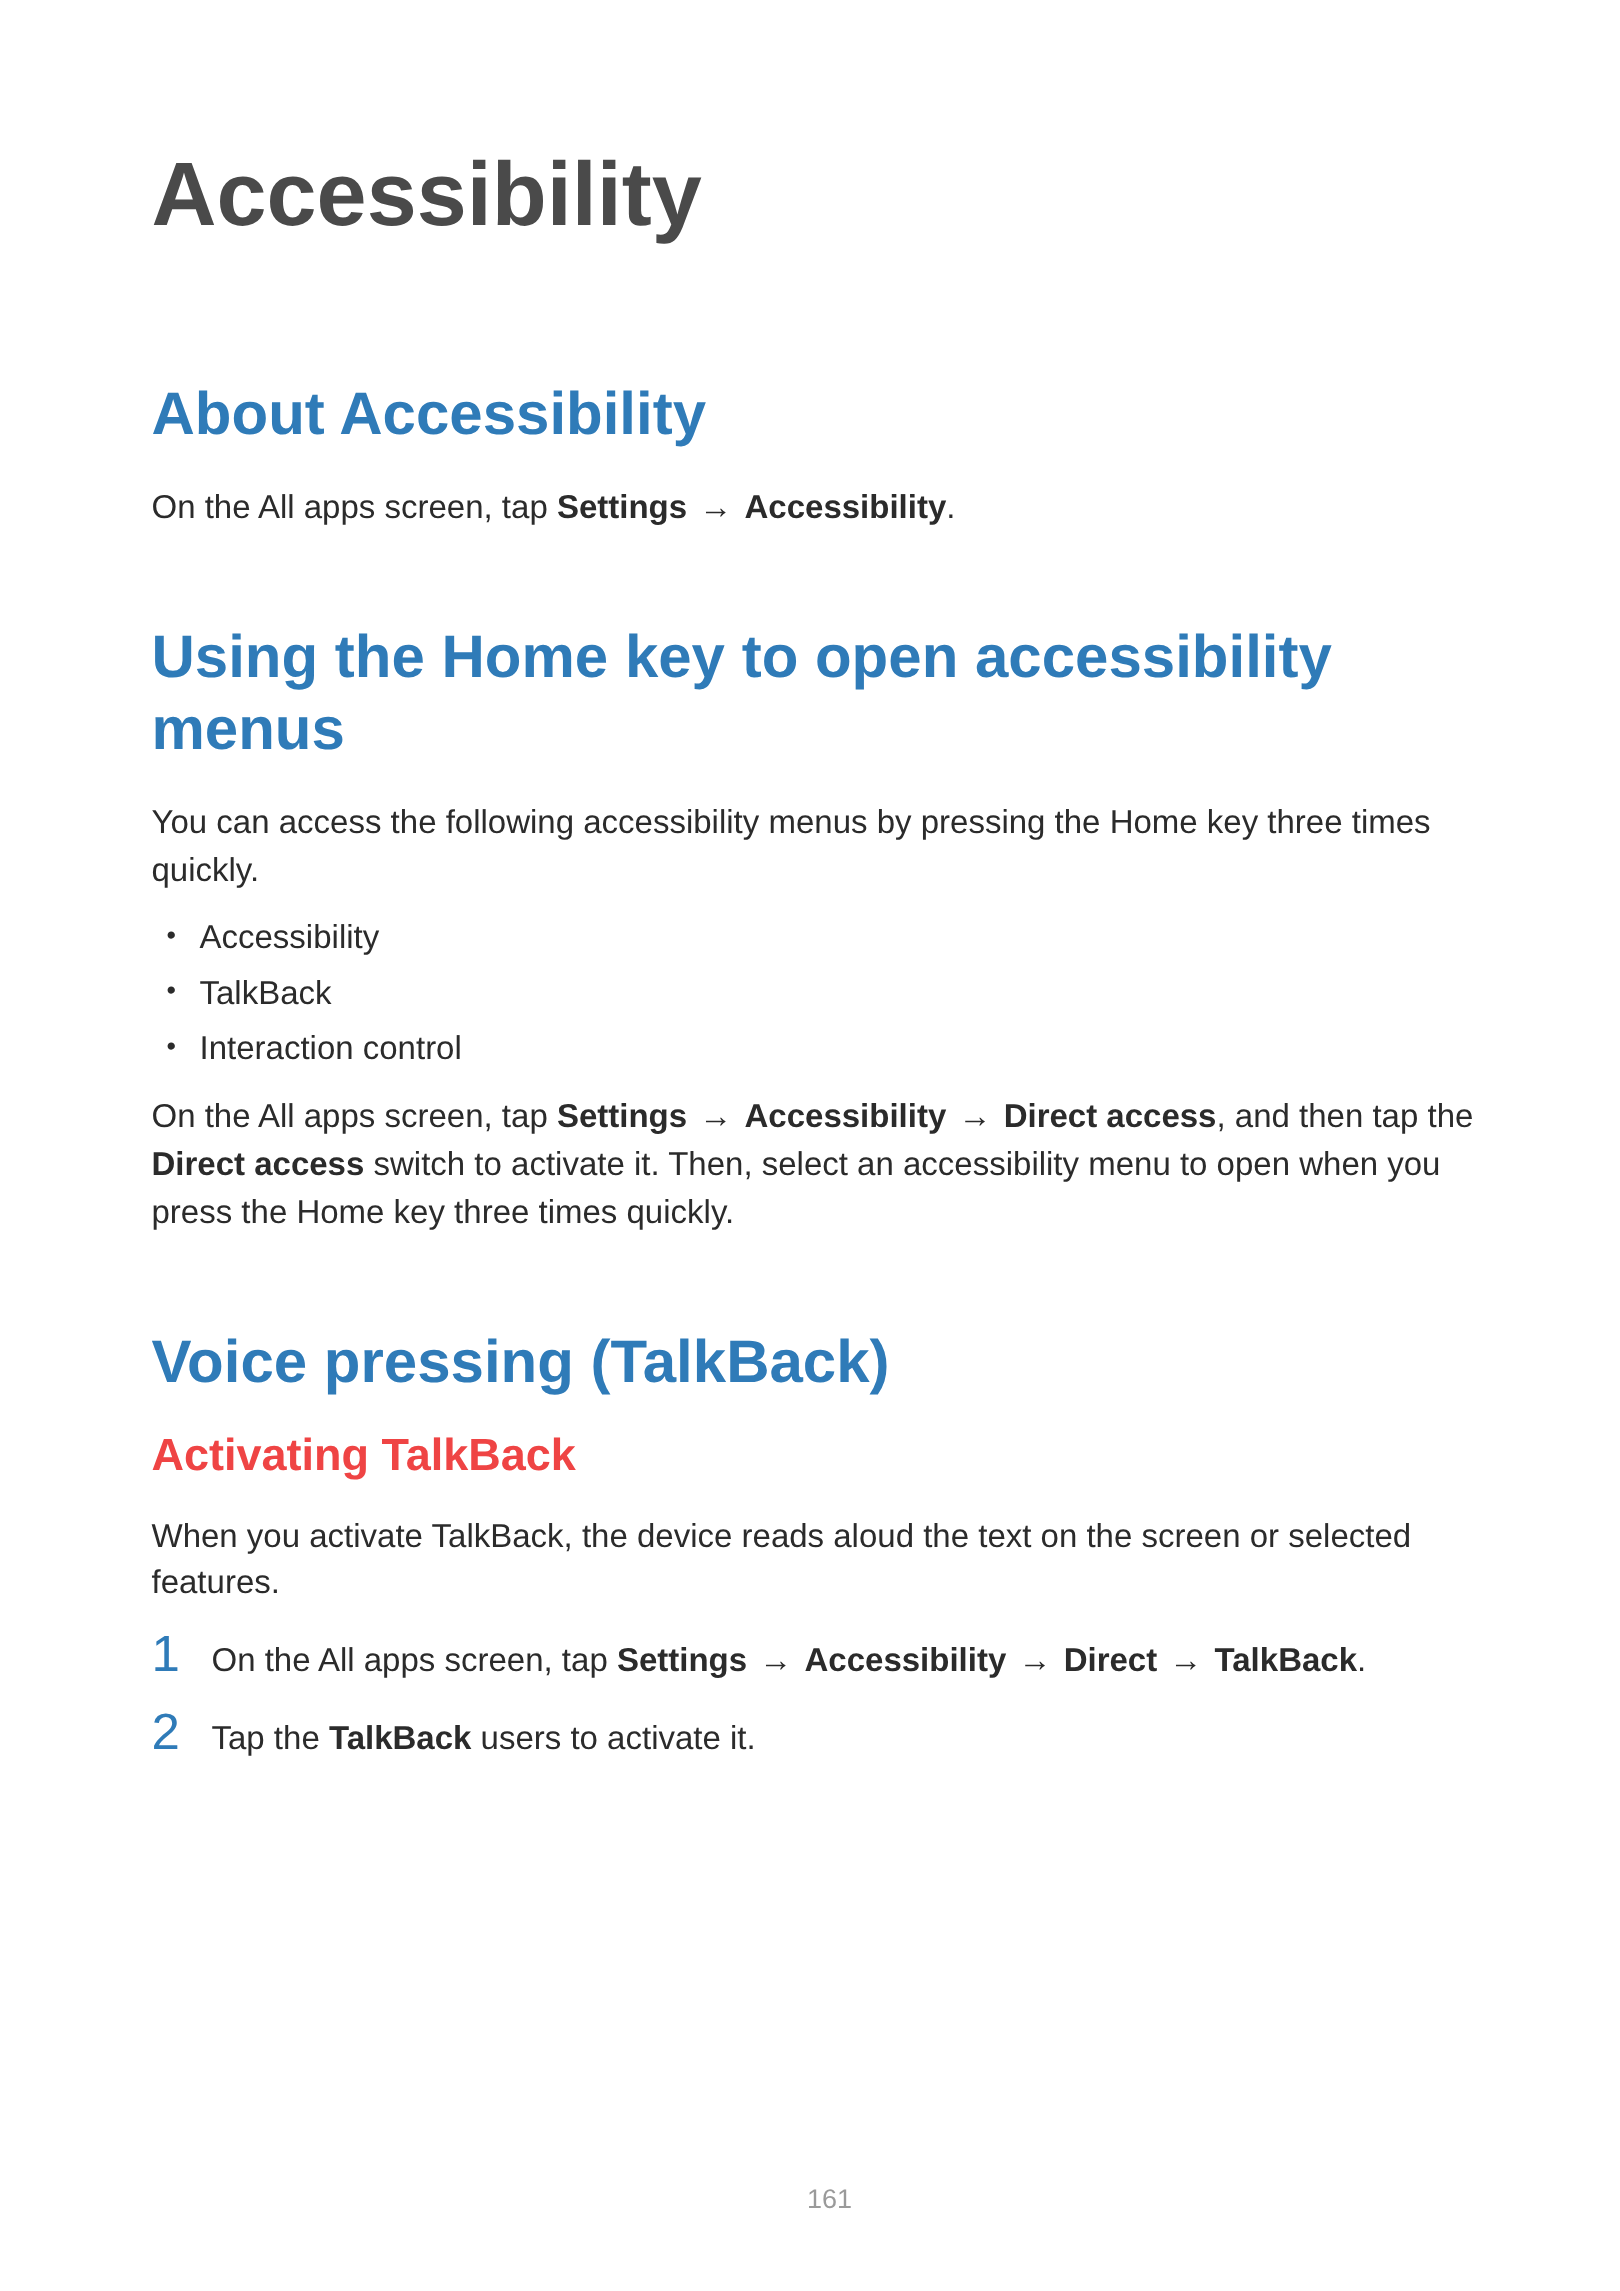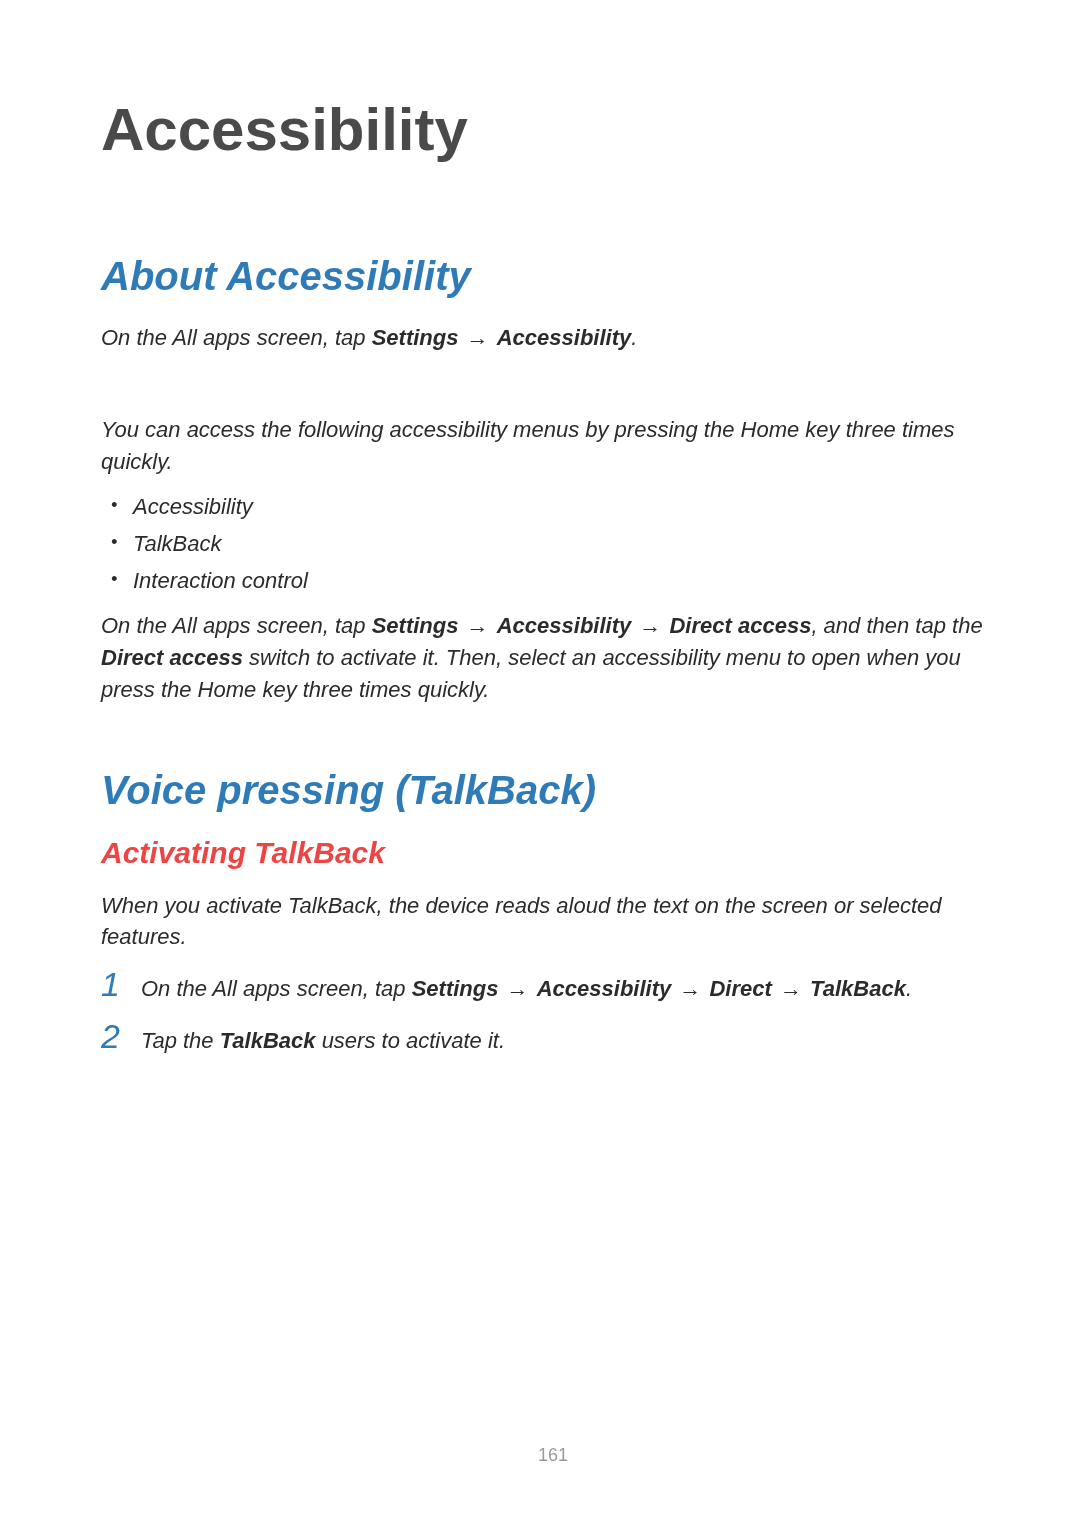--- a/index.html
+++ b/index.html
@@ -2,47 +2,48 @@
 <html><head>
 <meta charset="utf-8">
 <style>
   * { box-sizing: border-box; margin: 0; padding: 0; }
   html, body { width: 1080px; height: 1527px; background: #ffffff; font-family: "Segoe UI", "Myriad Pro", "Helvetica Neue", Arial, sans-serif; color: #2b2b2b; }
   .page { padding: 95px 75px 0 75px; position: relative; height: 100%; margin-left: 26px; }
   .h1 { font-size: 60px; font-weight: 700; color: #4a4a4a; letter-spacing: 0px; margin-bottom: 88px; }
   .h2 { font-size: 40px; font-weight: 700; color: #2f7bb8; margin-bottom: 22px; line-height: 1.2; }
   .h3 { font-size: 30px; font-weight: 700; color: #ef4444; margin-bottom: 20px; margin-top: 8px; }
   .body-text { font-size: 22px; line-height: 1.45; color: #2b2b2b; margin-bottom: 10px; }
-  .section { margin-bottom: 60px; font-style: italic; }
+  .section { margin-bottom: 60px; }
   ul.bullets { list-style: none; padding-left: 32px; margin: 10px 0 10px 0; }
   ul.bullets li { font-size: 22px; line-height: 1.7; position: relative; }
   ul.bullets li::before { content: "•"; position: absolute; left: -22px; color: #2b2b2b; font-size: 18px; top: 2px; }
   .bold { font-weight: 700; text-align: center; }
   .arrow { display: inline-block; margin: 0 2px; }
   ol.steps { list-style: none; padding: 0; margin-top: 14px; }
   ol.steps li { display: flex; align-items: baseline; margin: 14px 0; }
   ol.steps .num { font-size: 34px; color: #2f7bb8; font-weight: 400; width: 40px; flex-shrink: 0; line-height: 1; }
   ol.steps .step-text { font-size: 22px; line-height: 1.45; padding-top: 6px; }
-  .page-number { position: absolute; bottom: 61px; left: 0; right: 0; text-align: center; font-size: 18px; color: #9a9a9a; }
+  .page-number { position: absolute; bottom: 50px; left: 0; right: 0; text-align: center; font-size: 18px; color: #9a9a9a; }
 </style>
 </head>
 <body>
 
 <div class="page">
 
   <h1 class="h1">Accessibility</h1>
 
   <div class="section">
     <h2 class="h2">About Accessibility</h2>
     <p class="body-text">
       <span>On the All apps screen, tap </span><span class="bold">Settings</span><span> <span class="arrow">→</span> </span><span class="bold">Accessibility</span><span>.</span>
     </p>
   </div>
 
   <div class="section">
+    <h2 class="h2">Using the Home key to open accessibility menus</h2>
     <p class="body-text">You can access the following accessibility menus by pressing the Home key three times quickly.</p>
     <ul class="bullets">
       <li>Accessibility</li>
       <li>TalkBack</li>
       <li>Interaction control</li>
     </ul>
     <p class="body-text">
       <span>On the All apps screen, tap </span><span class="bold">Settings</span><span> <span class="arrow">→</span> </span><span class="bold">Accessibility</span><span> <span class="arrow">→</span> </span><span class="bold">Direct access</span><span>, and then tap the </span><span class="bold">Direct access</span><span> switch to activate it. Then, select an accessibility menu to open when you press the Home key three times quickly.</span>
     </p>
   </div>

